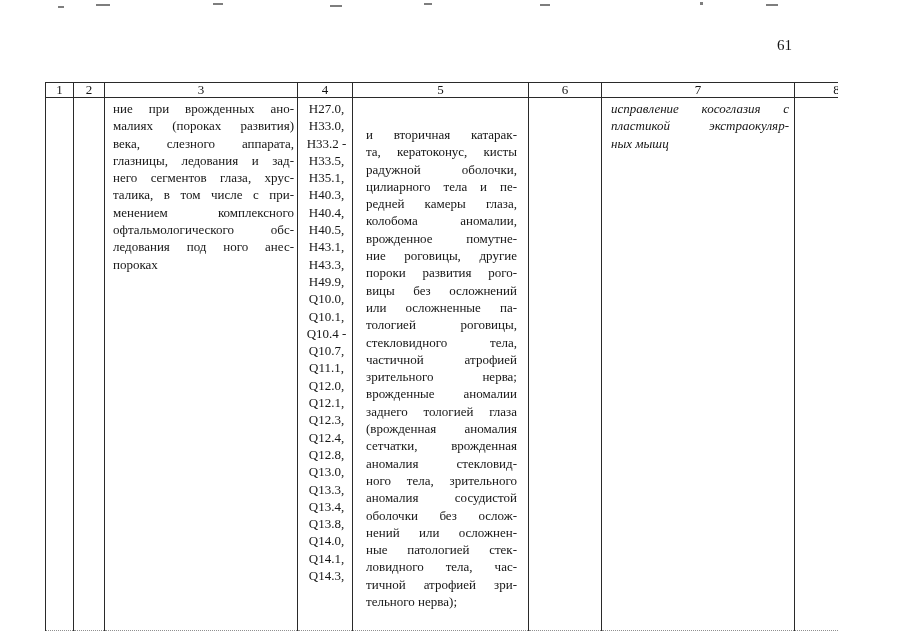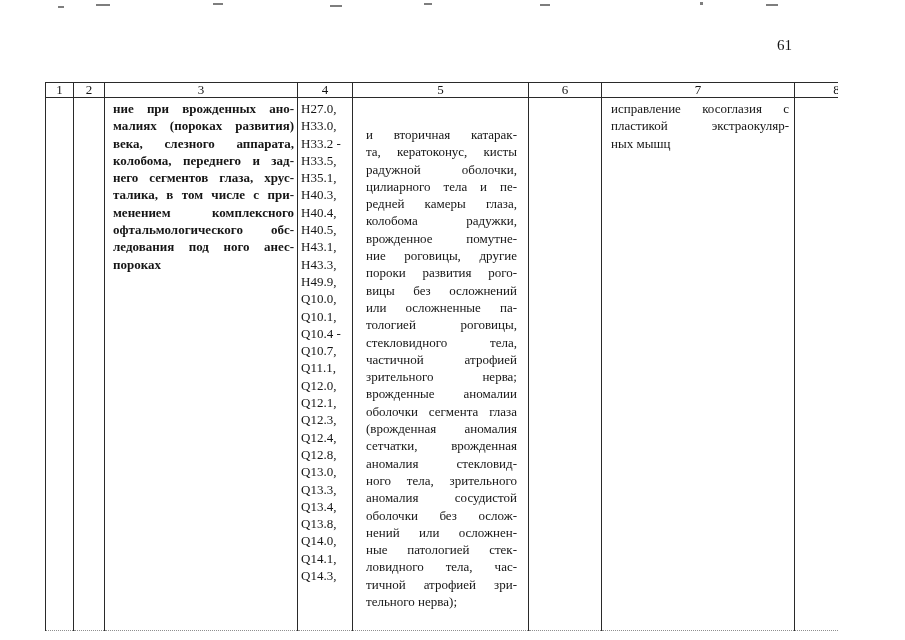--- a/index.html
+++ b/index.html
@@ -51,24 +51,24 @@
     vertical-align:top;
     padding:2px 0 0 0;
     height:530px;
   }
   .lines{font-size:13px;}
   .lines div{line-height:17.3px;}
   .justify div:not(:last-child){
     text-align:justify;
     text-align-last:justify;
   }
-  .col3-text{padding:0 3px 0 8px;font-weight:bold;}
-  .col4-codes{padding-left:3px;}
+  .col3-text{padding:0 3px 0 8px;}
+  .col4-codes{padding-left:3px;text-align:center;}
   .col5-text{padding:0 11px 0 13px;margin-top:26px;}
-  .col7-text{padding:0 5px 0 9px;}
+  .col7-text{padding:0 5px 0 9px;font-style:italic;}
 </style>
 </head>
 <body>
 
 <div class="page">
 
   <span class="noise n1"></span>
   <span class="noise n2"></span>
   <span class="noise n3"></span>
   <span class="noise n4"></span>
@@ -104,21 +104,21 @@
     </thead>
     <tbody>
       <tr>
         <td></td>
         <td></td>
         <td>
           <div class="lines justify col3-text">
               <div>ние при врожденных ано-</div>
               <div>малиях (пороках развития)</div>
               <div>века, слезного аппарата,</div>
-              <div>колобома, переднего и зад-</div>
+              <div>глазницы, ледования и зад-</div>
               <div>него сегментов глаза, хрус-</div>
               <div>талика, в том числе с при-</div>
               <div>менением комплексного</div>
               <div>офтальмологического обс-</div>
               <div>ледования под ного анес-</div>
               <div>пороках</div>
             </div>
         </td>
         <td>
           <div class="lines col4-codes">
@@ -152,32 +152,32 @@
               <div>Q14.3,</div>
             </div>
         </td>
         <td>
           <div class="lines justify col5-text">
               <div>и вторичная катарак-</div>
               <div>та, кератоконус, кисты</div>
               <div>радужной оболочки,</div>
               <div>цилиарного тела и пе-</div>
               <div>редней камеры глаза,</div>
-              <div>колобома радужки,</div>
+              <div>колобома аномалии,</div>
               <div>врожденное помутне-</div>
               <div>ние роговицы, другие</div>
               <div>пороки развития рого-</div>
               <div>вицы без осложнений</div>
               <div>или осложненные па-</div>
               <div>тологией роговицы,</div>
               <div>стекловидного тела,</div>
               <div>частичной атрофией</div>
               <div>зрительного нерва;</div>
               <div>врожденные аномалии</div>
-              <div>оболочки сегмента глаза</div>
+              <div>заднего тологией глаза</div>
               <div>(врожденная аномалия</div>
               <div>сетчатки, врожденная</div>
               <div>аномалия стекловид-</div>
               <div>ного тела, зрительного</div>
               <div>аномалия сосудистой</div>
               <div>оболочки без ослож-</div>
               <div>нений или осложнен-</div>
               <div>ные патологией стек-</div>
               <div>ловидного тела, час-</div>
               <div>тичной атрофией зри-</div>

